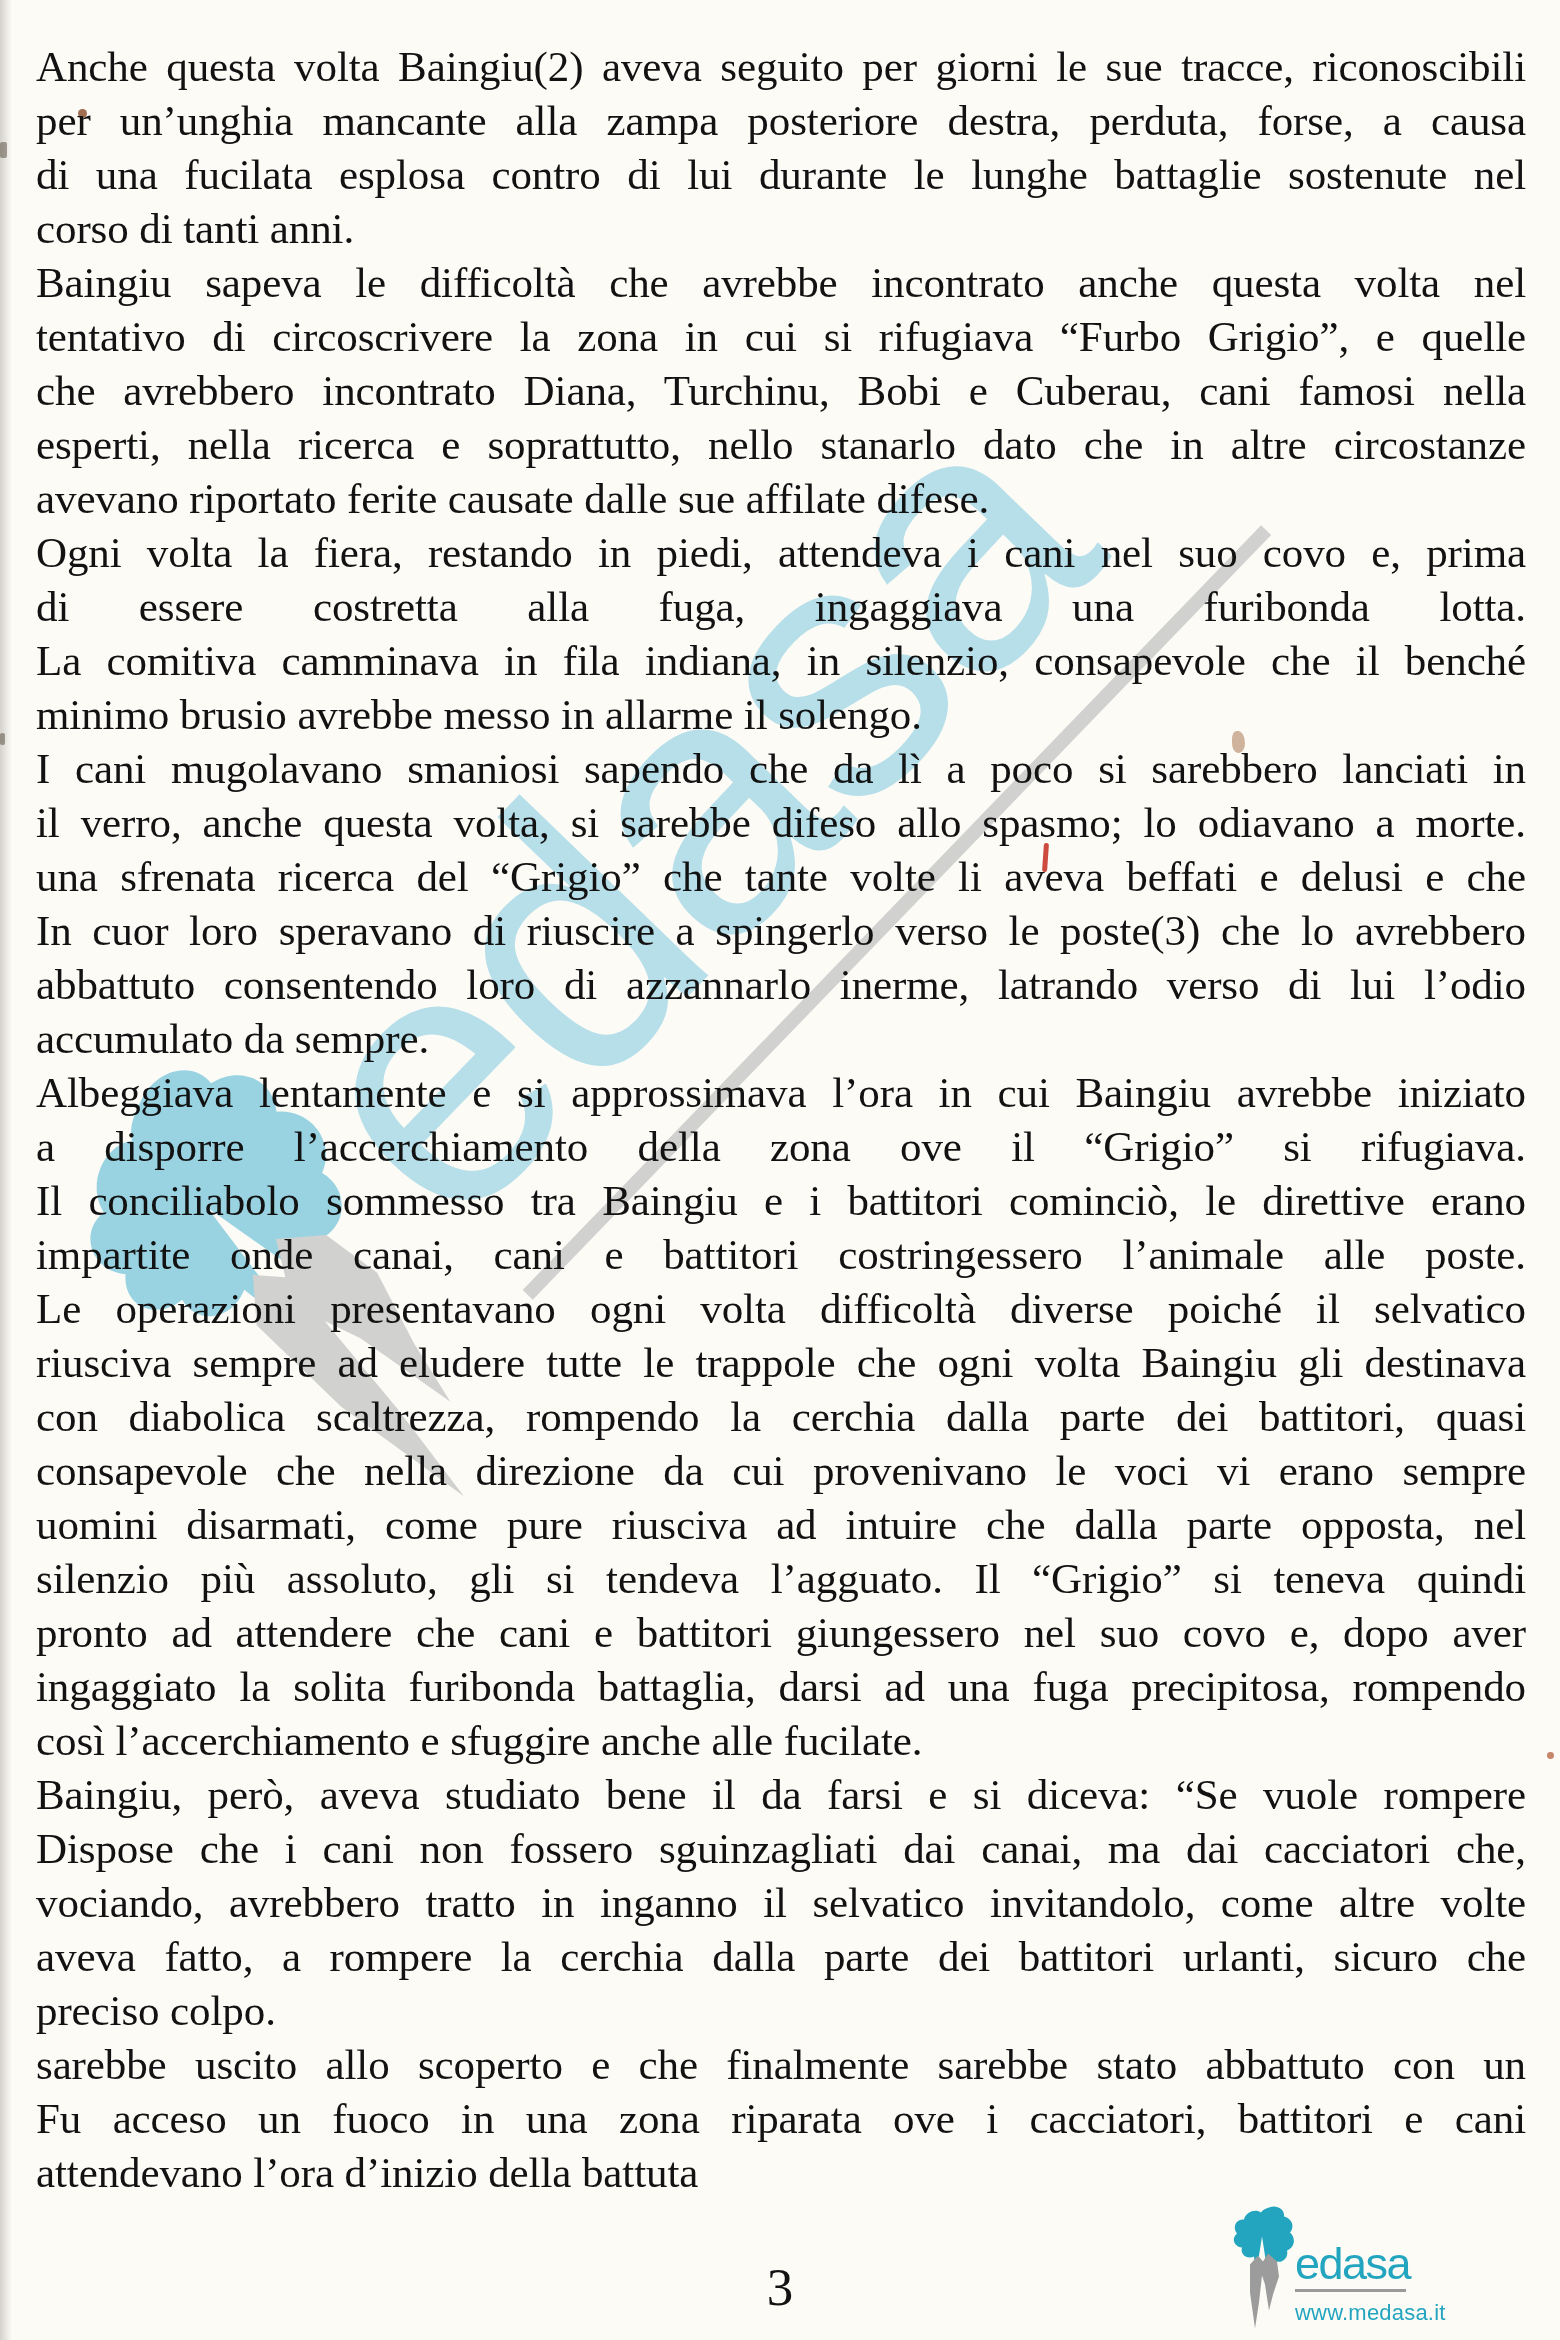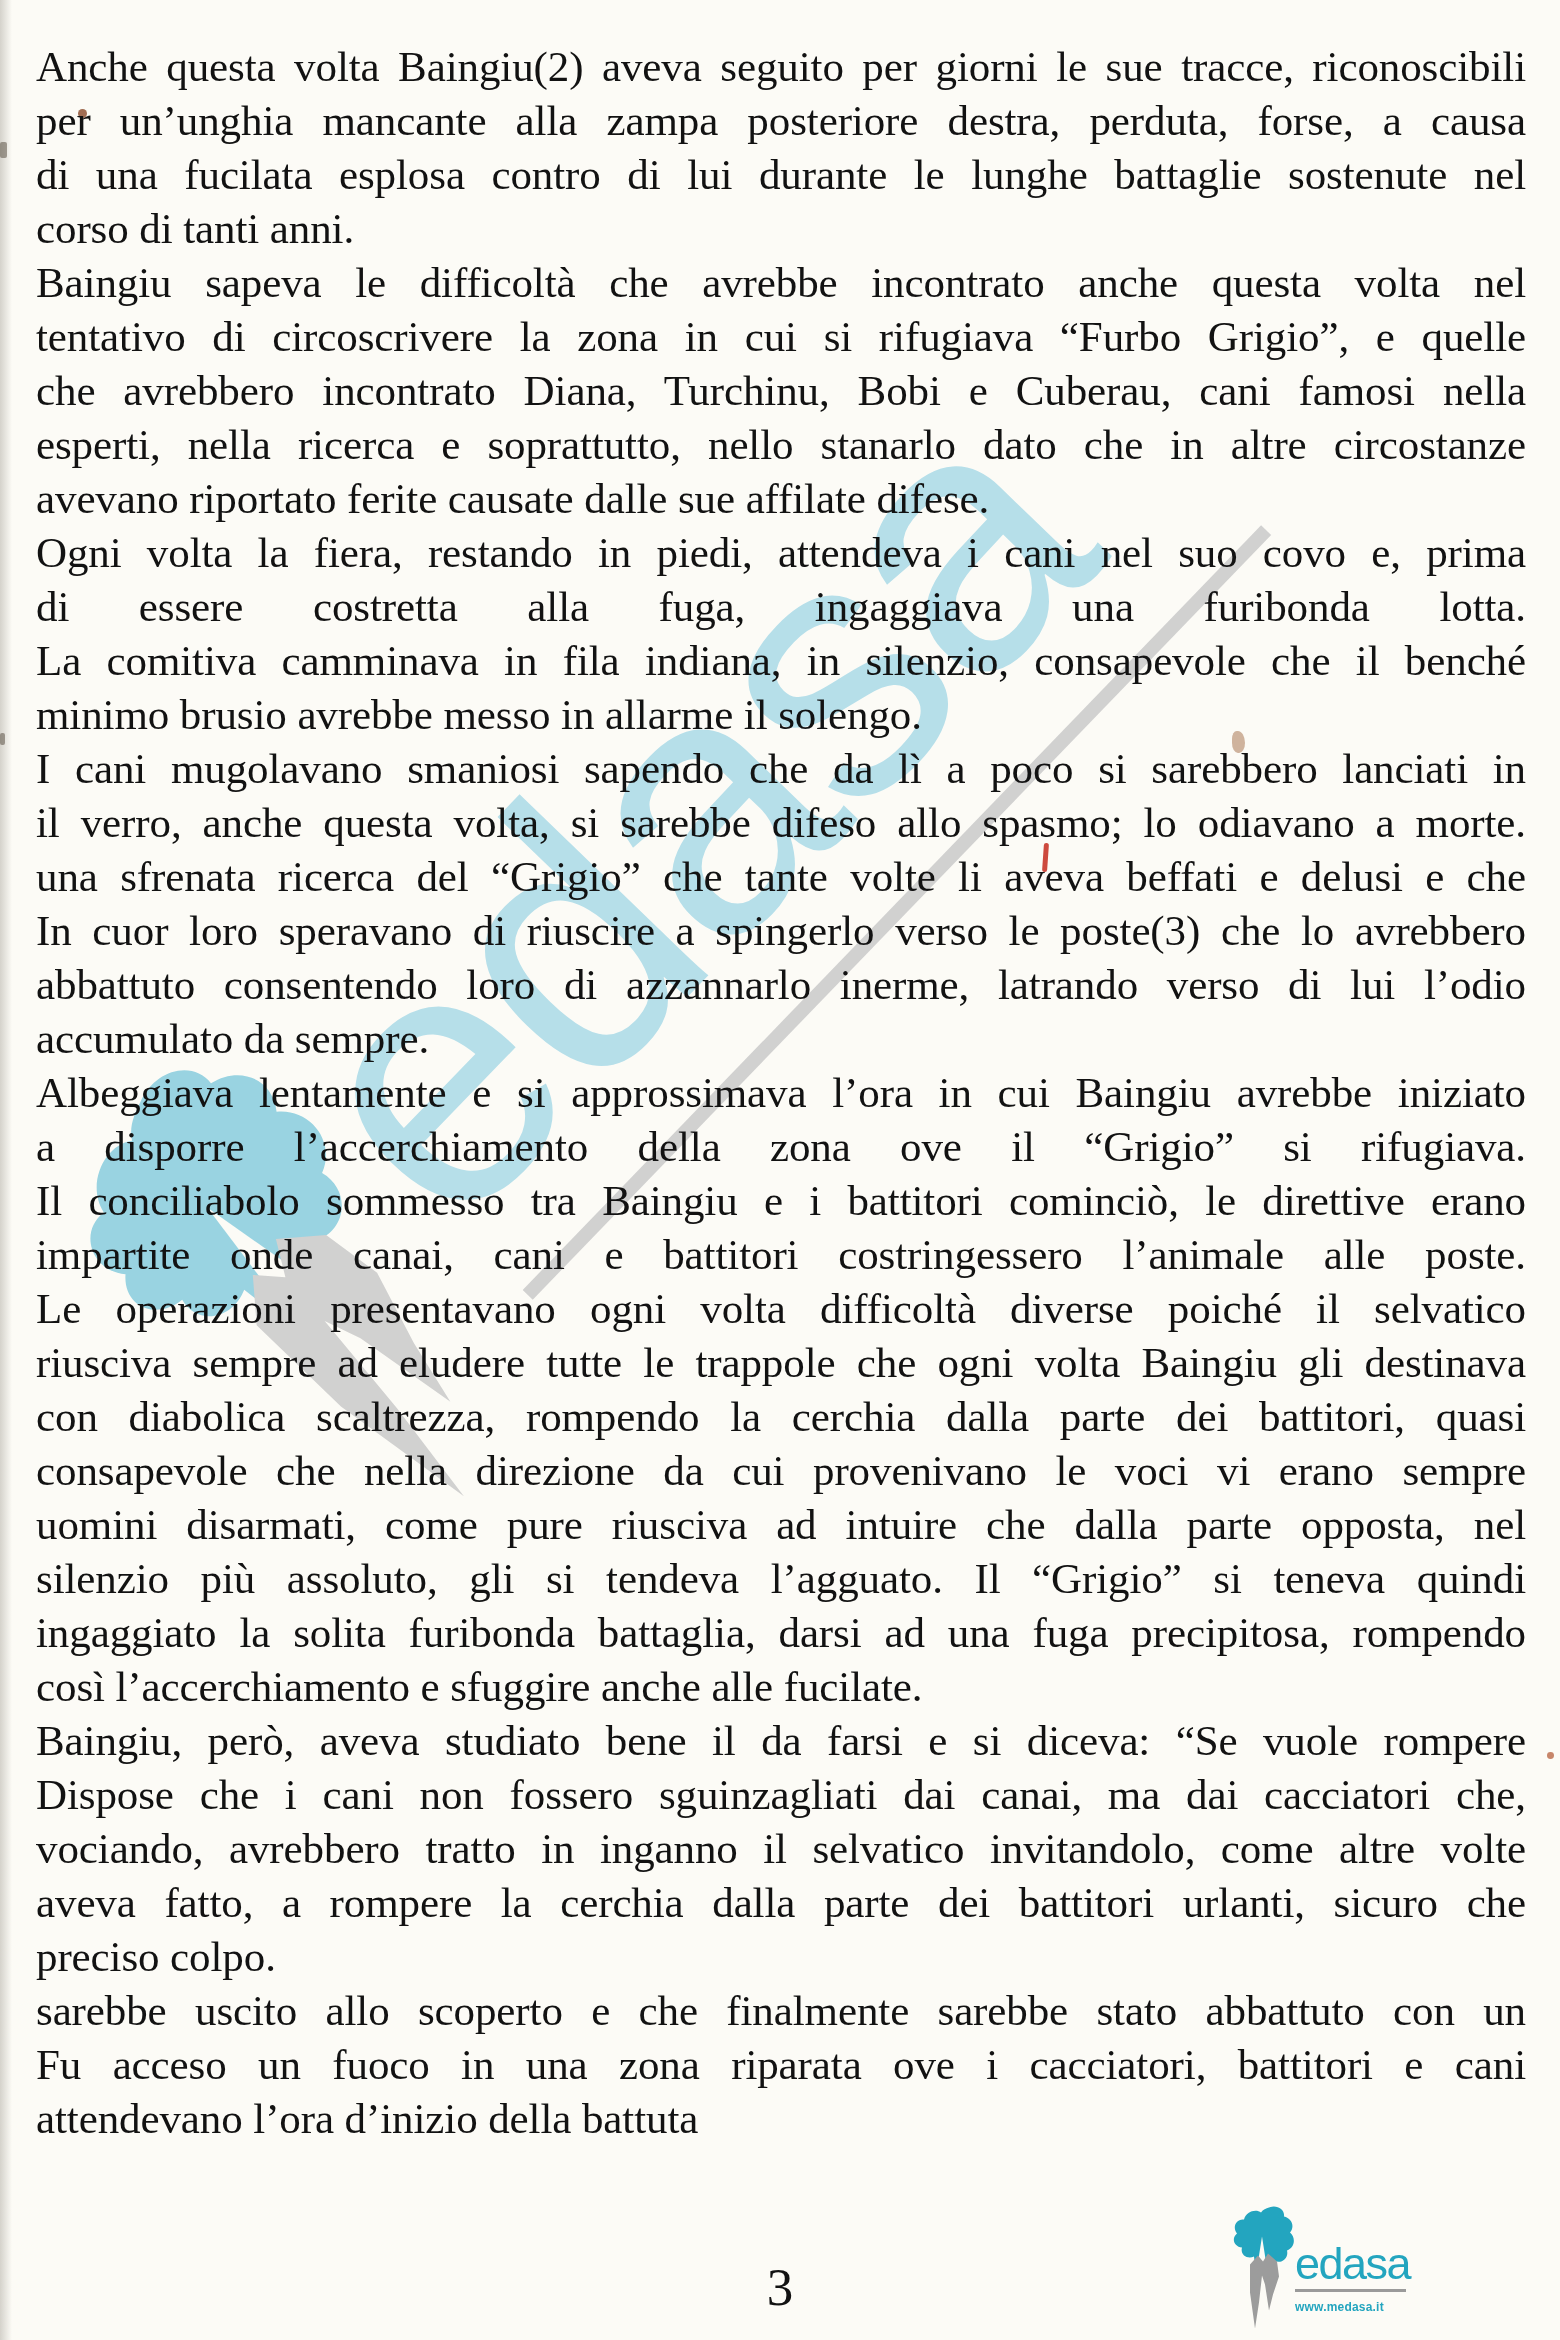--- a/index.html
+++ b/index.html
@@ -85,21 +85,21 @@
     display:block;
     font-family:"Liberation Sans",sans-serif;
     font-size:45px;line-height:.85;font-weight:400;
     letter-spacing:-1.5px;
     color:var(--teal,#23a5bf);
   }
   .logo-rule{height:2.9px;background:#9a9a9a;margin:5.9px 0 7.8px;width:111px;}
   .logo-url{
     display:block;
     font-family:"Liberation Sans",sans-serif;
-    font-size:12px;font-weight:bold;
+    font-size:22px;font-weight:normal;
     color:var(--teal,#23a5bf);
     letter-spacing:0.2px;
   }
 </style>
 </head>
 <body>
 
 <div class="page">
 
   <div class="edge-left"></div>
@@ -146,20 +146,21 @@
       <div class="line">Albeggiava lentamente e si approssimava l’ora in cui Baingiu avrebbe iniziato</div>
       <div class="line">a disporre l’accerchiamento della zona ove il “Grigio” si rifugiava.</div>
       <div class="line">Il conciliabolo sommesso tra Baingiu e i battitori cominciò, le direttive erano</div>
       <div class="line">impartite onde canai, cani e battitori costringessero l’animale alle poste.</div>
       <div class="line">Le operazioni presentavano ogni volta difficoltà diverse poiché il selvatico</div>
       <div class="line">riusciva sempre ad eludere tutte le trappole che ogni volta Baingiu gli destinava</div>
       <div class="line">con diabolica scaltrezza, rompendo la cerchia dalla parte dei battitori, quasi</div>
       <div class="line">consapevole che nella direzione da cui provenivano le voci vi erano sempre</div>
       <div class="line">uomini disarmati, come pure riusciva ad intuire che dalla parte opposta, nel</div>
       <div class="line">silenzio più assoluto, gli si tendeva l’agguato. Il “Grigio” si teneva quindi</div>
+      <div class="line">pronto ad attendere che cani e battitori giungessero nel suo covo e, dopo aver</div>
       <div class="line">ingaggiato la solita furibonda battaglia, darsi ad una fuga precipitosa, rompendo</div>
       <div class="line flush">così l’accerchiamento e sfuggire anche alle fucilate.</div>
       <div class="line">Baingiu, però, aveva studiato bene il da farsi e si diceva: “Se vuole rompere</div>
       <div class="line">Dispose che i cani non fossero sguinzagliati dai canai, ma dai cacciatori che,</div>
       <div class="line">vociando, avrebbero tratto in inganno il selvatico invitandolo, come altre volte</div>
       <div class="line">aveva fatto, a rompere la cerchia dalla parte dei battitori urlanti, sicuro che</div>
       <div class="line flush">preciso colpo.</div>
       <div class="line">sarebbe uscito allo scoperto e che finalmente sarebbe stato abbattuto con un</div>
       <div class="line">Fu acceso un fuoco in una zona riparata ove i cacciatori, battitori e cani</div>
       <div class="line flush">attendevano l’ora d’inizio della battuta</div>

